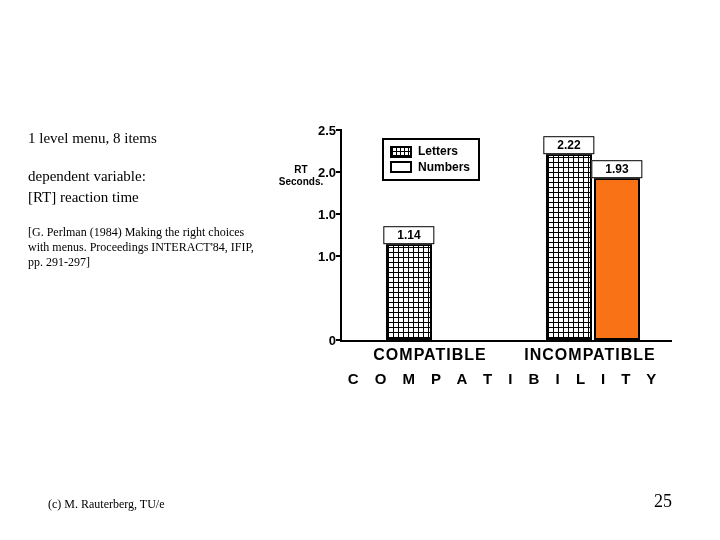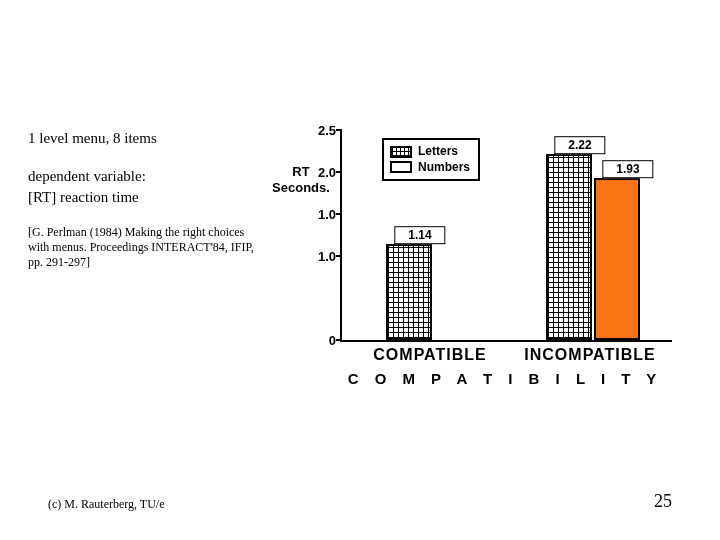--- a/index.html
+++ b/index.html
@@ -82,21 +82,21 @@
     width: 6px;
     height: 2px;
     background: #000;
     transform: translateY(-1px);
   }
   .ylabel {
     position: absolute;
     left: -4px;
     top: 44px;
     width: 70px;
-    font-size: 13px;
+    font-size: 10px;
     font-weight: bold;
     text-align: center;
     line-height: 1.2;
   }
   .bar {
     position: absolute;
     bottom: 0;
     width: 46px;
     border: 2px solid #000;
     box-sizing: border-box;
@@ -109,21 +109,20 @@
   }
   .bar-label {
     position: absolute;
     font-size: 12px;
     font-weight: bold;
     padding: 1px 13px;
     background: #fff;
     border: 1px solid #000;
     transform: translate(-50%, -110%);
     white-space: nowrap;
-    margin-left: 11px;
   }
   .xcat {
     position: absolute;
     top: 226px;
     font-size: 16px;
     font-weight: bold;
     letter-spacing: 1px;
     transform: translateX(-50%);
     white-space: nowrap;
   }

